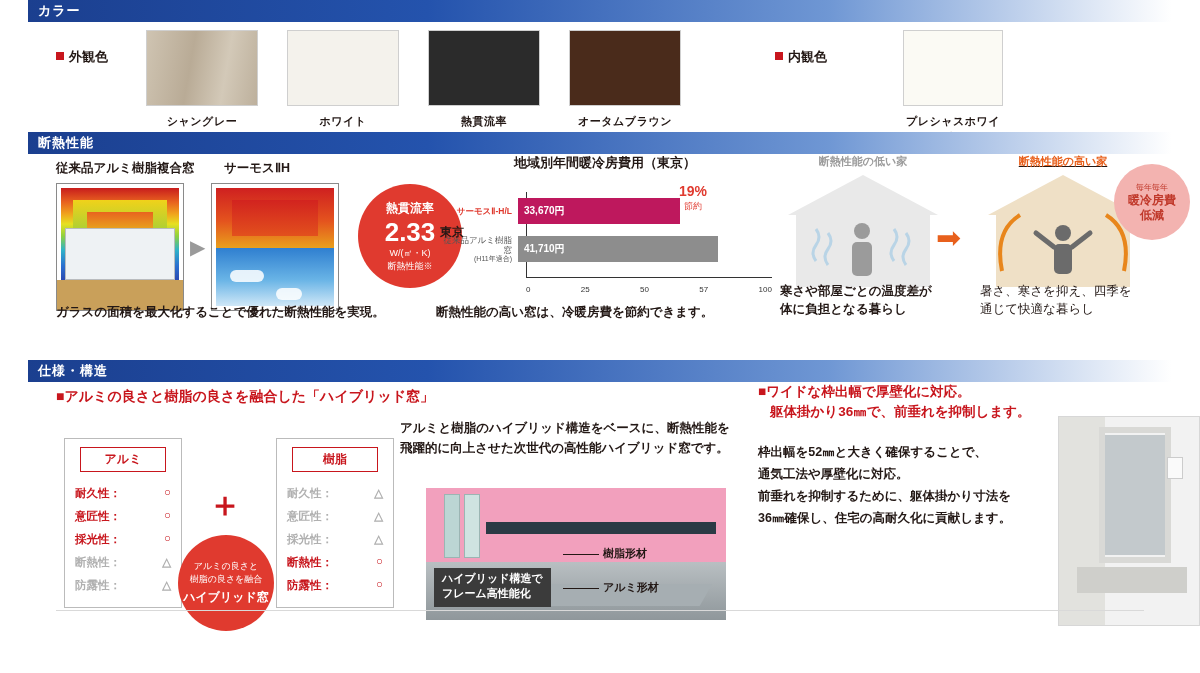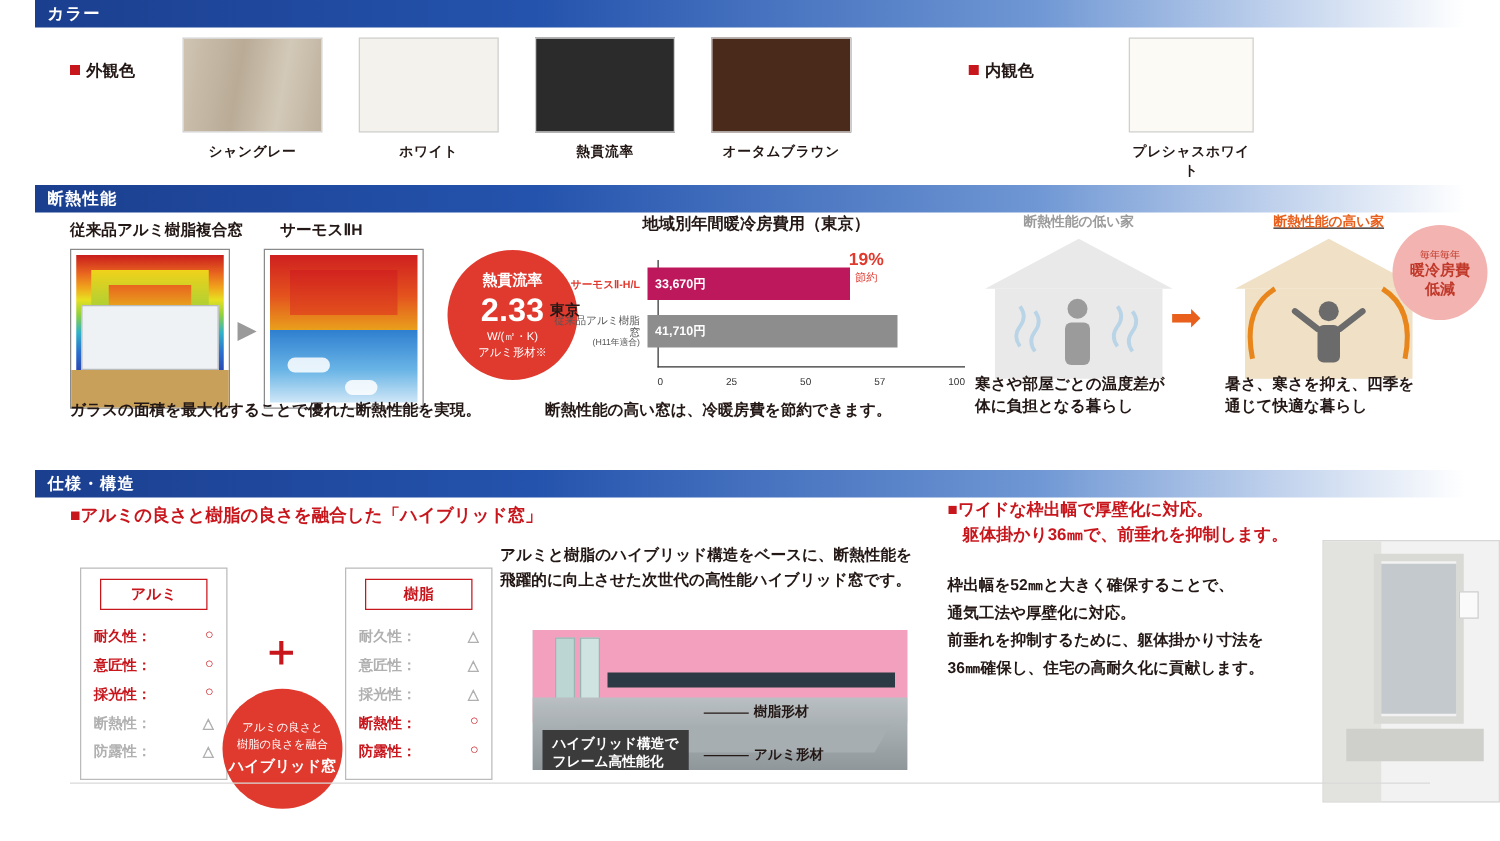--- a/index.html
+++ b/index.html
@@ -22,21 +22,21 @@
     padding-left:10px;
     margin-bottom:8px;
     position:relative;
   }
   .sec-bar .ttl { color:#ffffff; font-size:13px; font-weight:bold; letter-spacing:1px; }
   .sec-bar::before{
     content:""; position:absolute; left:2px; top:2px; bottom:2px; width:3px; background:#ffffff; opacity:.0;
   }
 
   
-  .color-sec { position:relative; height:148px; }
+  .color-sec { position:relative; height:132px; }
   .sub-label { font-size:13px; font-weight:bold; color:#231815; }
   .sq { display:inline-block; width:8px; height:8px; background:#c8161d; margin-right:5px; vertical-align:1px;}
   .ext-label { position:absolute; left:28px; top:48px; }
   .int-label { position:absolute; left:747px; top:48px; }
 
   .swatches { position:absolute; left:118px; top:30px; display:flex; gap:29px; }
   .sw-item { width:112px; text-align:center; }
   .sw { width:112px; height:76px; border:1px solid #cfcfcf; }
   .sw-cap { font-size:11px; font-weight:bold; margin-top:8px; letter-spacing:.5px; }
 
@@ -121,21 +121,21 @@
   .h-title.gray { color:#9b9b9b; }
   .h-title.orange { color:#e8601c; }
   .house { position:relative; width:150px; height:112px; }
   .house .roof { position:absolute; left:0; top:0; width:0; height:0; border-left:75px solid transparent; border-right:75px solid transparent; }
   .house .body { position:absolute; left:8px; top:40px; right:8px; bottom:0; }
   .h-gray .roof { border-bottom:40px solid #e9e9e9; }
   .h-gray .body { background:#e9e9e9; }
   .h-tan .roof { border-bottom:40px solid #efe0c6; }
   .h-tan .body { background:#efe0c6; }
   .cap-h1 { position:absolute; left:752px; top:150px; font-size:12.5px; font-weight:bold; line-height:1.45; }
-  .cap-h2 { position:absolute; left:952px; top:150px; font-size:12.5px; font-weight:bold; line-height:1.45; }
+  .cap-h2 { position:absolute; left:952px; top:150px; font-size:12.5px; font-weight:normal; line-height:1.45; }
   .circ-badge { position:absolute; right:6px; top:10px; width:76px; height:76px; border-radius:50%; background:#f3b3b0; color:#c0392b; display:flex; flex-direction:column; align-items:center; justify-content:center; text-align:center;}
   .circ-badge .a { font-size:8px; }
   .circ-badge .b { font-size:12px; font-weight:bold; line-height:1.25;}
   .big-arrow { position:absolute; left:905px; top:70px; color:#e8601c; font-size:30px; }
 
   
   .spec-sec { position:relative; height:265px; }
   .spec-h1 { position:absolute; left:28px; top:28px; font-size:14px; font-weight:bold; color:#c8161d;}
   .spec-h2 { position:absolute; left:730px; top:22px; font-size:13.5px; font-weight:bold; color:#c8161d; line-height:1.5;}
 
@@ -146,21 +146,21 @@
   .red-t { color:#c8161d; }
   .gray-t { color:#b0b0b0; }
   #box-alu { left:36px; }
   #box-res { left:248px; }
   .plus { position:absolute; left:180px; top:122px; font-size:34px; color:#c8161d; font-weight:bold;}
   .center-circle { position:absolute; left:150px; top:175px; width:96px; height:96px; border-radius:50%; background:#e03a2f; color:#fff; display:flex; flex-direction:column; align-items:center; justify-content:center; text-align:center;}
   .center-circle .s { font-size:9px; line-height:1.4;}
   .center-circle .b { font-size:12px; font-weight:bold; margin-top:3px;}
 
   .spec-para { position:absolute; left:372px; top:58px; width:340px; font-size:12.5px; font-weight:bold; line-height:1.6;}
-  .spec-img { position:absolute; left:398px; top:128px; width:300px; height:112px; background:#cfd8dc; overflow:hidden;}
+  .spec-img { position:absolute; left:398px; top:128px; width:300px; height:132px; background:#cfd8dc; overflow:hidden;font-family:Liberation Mono, monospace;}
   .spec-img .pink { position:absolute; left:0; top:0; width:100%; height:74px; background:#f2a0bd;}
   .spec-img .glass1 { position:absolute; left:18px; top:6px; width:16px; height:64px; background:#bcd6d4; border:1px solid #9bb5b3;}
   .spec-img .glass2 { position:absolute; left:38px; top:6px; width:16px; height:64px; background:#cfe3e1; border:1px solid #9bb5b3;}
   .spec-img .dark { position:absolute; left:60px; top:34px; right:10px; height:12px; background:#2b3a45;}
   .spec-img .alu { position:absolute; left:0; bottom:0; width:100%; height:58px; background:linear-gradient(to bottom,#b9bfc2,#8f979b);}
   .spec-img .step { position:absolute; left:30px; bottom:14px; width:250px; height:22px; background:#a6aeb2; transform:skewX(-30deg);}
   .img-tag { position:absolute; left:8px; top:80px; background:#3b3b3b; color:#fff; font-size:11px; font-weight:bold; padding:4px 8px; line-height:1.4;}
   .lead1 { position:absolute; left:575px; top:186px; font-size:11px; font-weight:bold;}
   .lead2 { position:absolute; left:575px; top:220px; font-size:11px; font-weight:bold;}
   .lead1::before, .lead2::before { content:""; position:absolute; left:-40px; top:8px; width:36px; height:1px; background:#231815;}
@@ -247,21 +247,21 @@
         </div>
       </div>
     </div>
 
     <div class="cap-left">ガラスの面積を最大化することで優れた断熱性能を実現。</div>
 
     <div class="u-badge">
       <div class="l1">熱貫流率</div>
       <div class="l2">2.33</div>
       <div class="l3">W/(㎡・K)</div>
-      <div class="l4">アルミ形材※</div>
+      <div class="l4">断熱性能※</div>
     </div>
 
     <div class="chart-wrap">
       <div class="chart-title">地域別年間暖冷房費用（東京）</div>
     </div>
 
     <div class="pct" style="right:465px; top:42px;">
       <div class="big"><span>19</span><span>%</span></div>
       <div class="sm">節約</div>
     </div>

